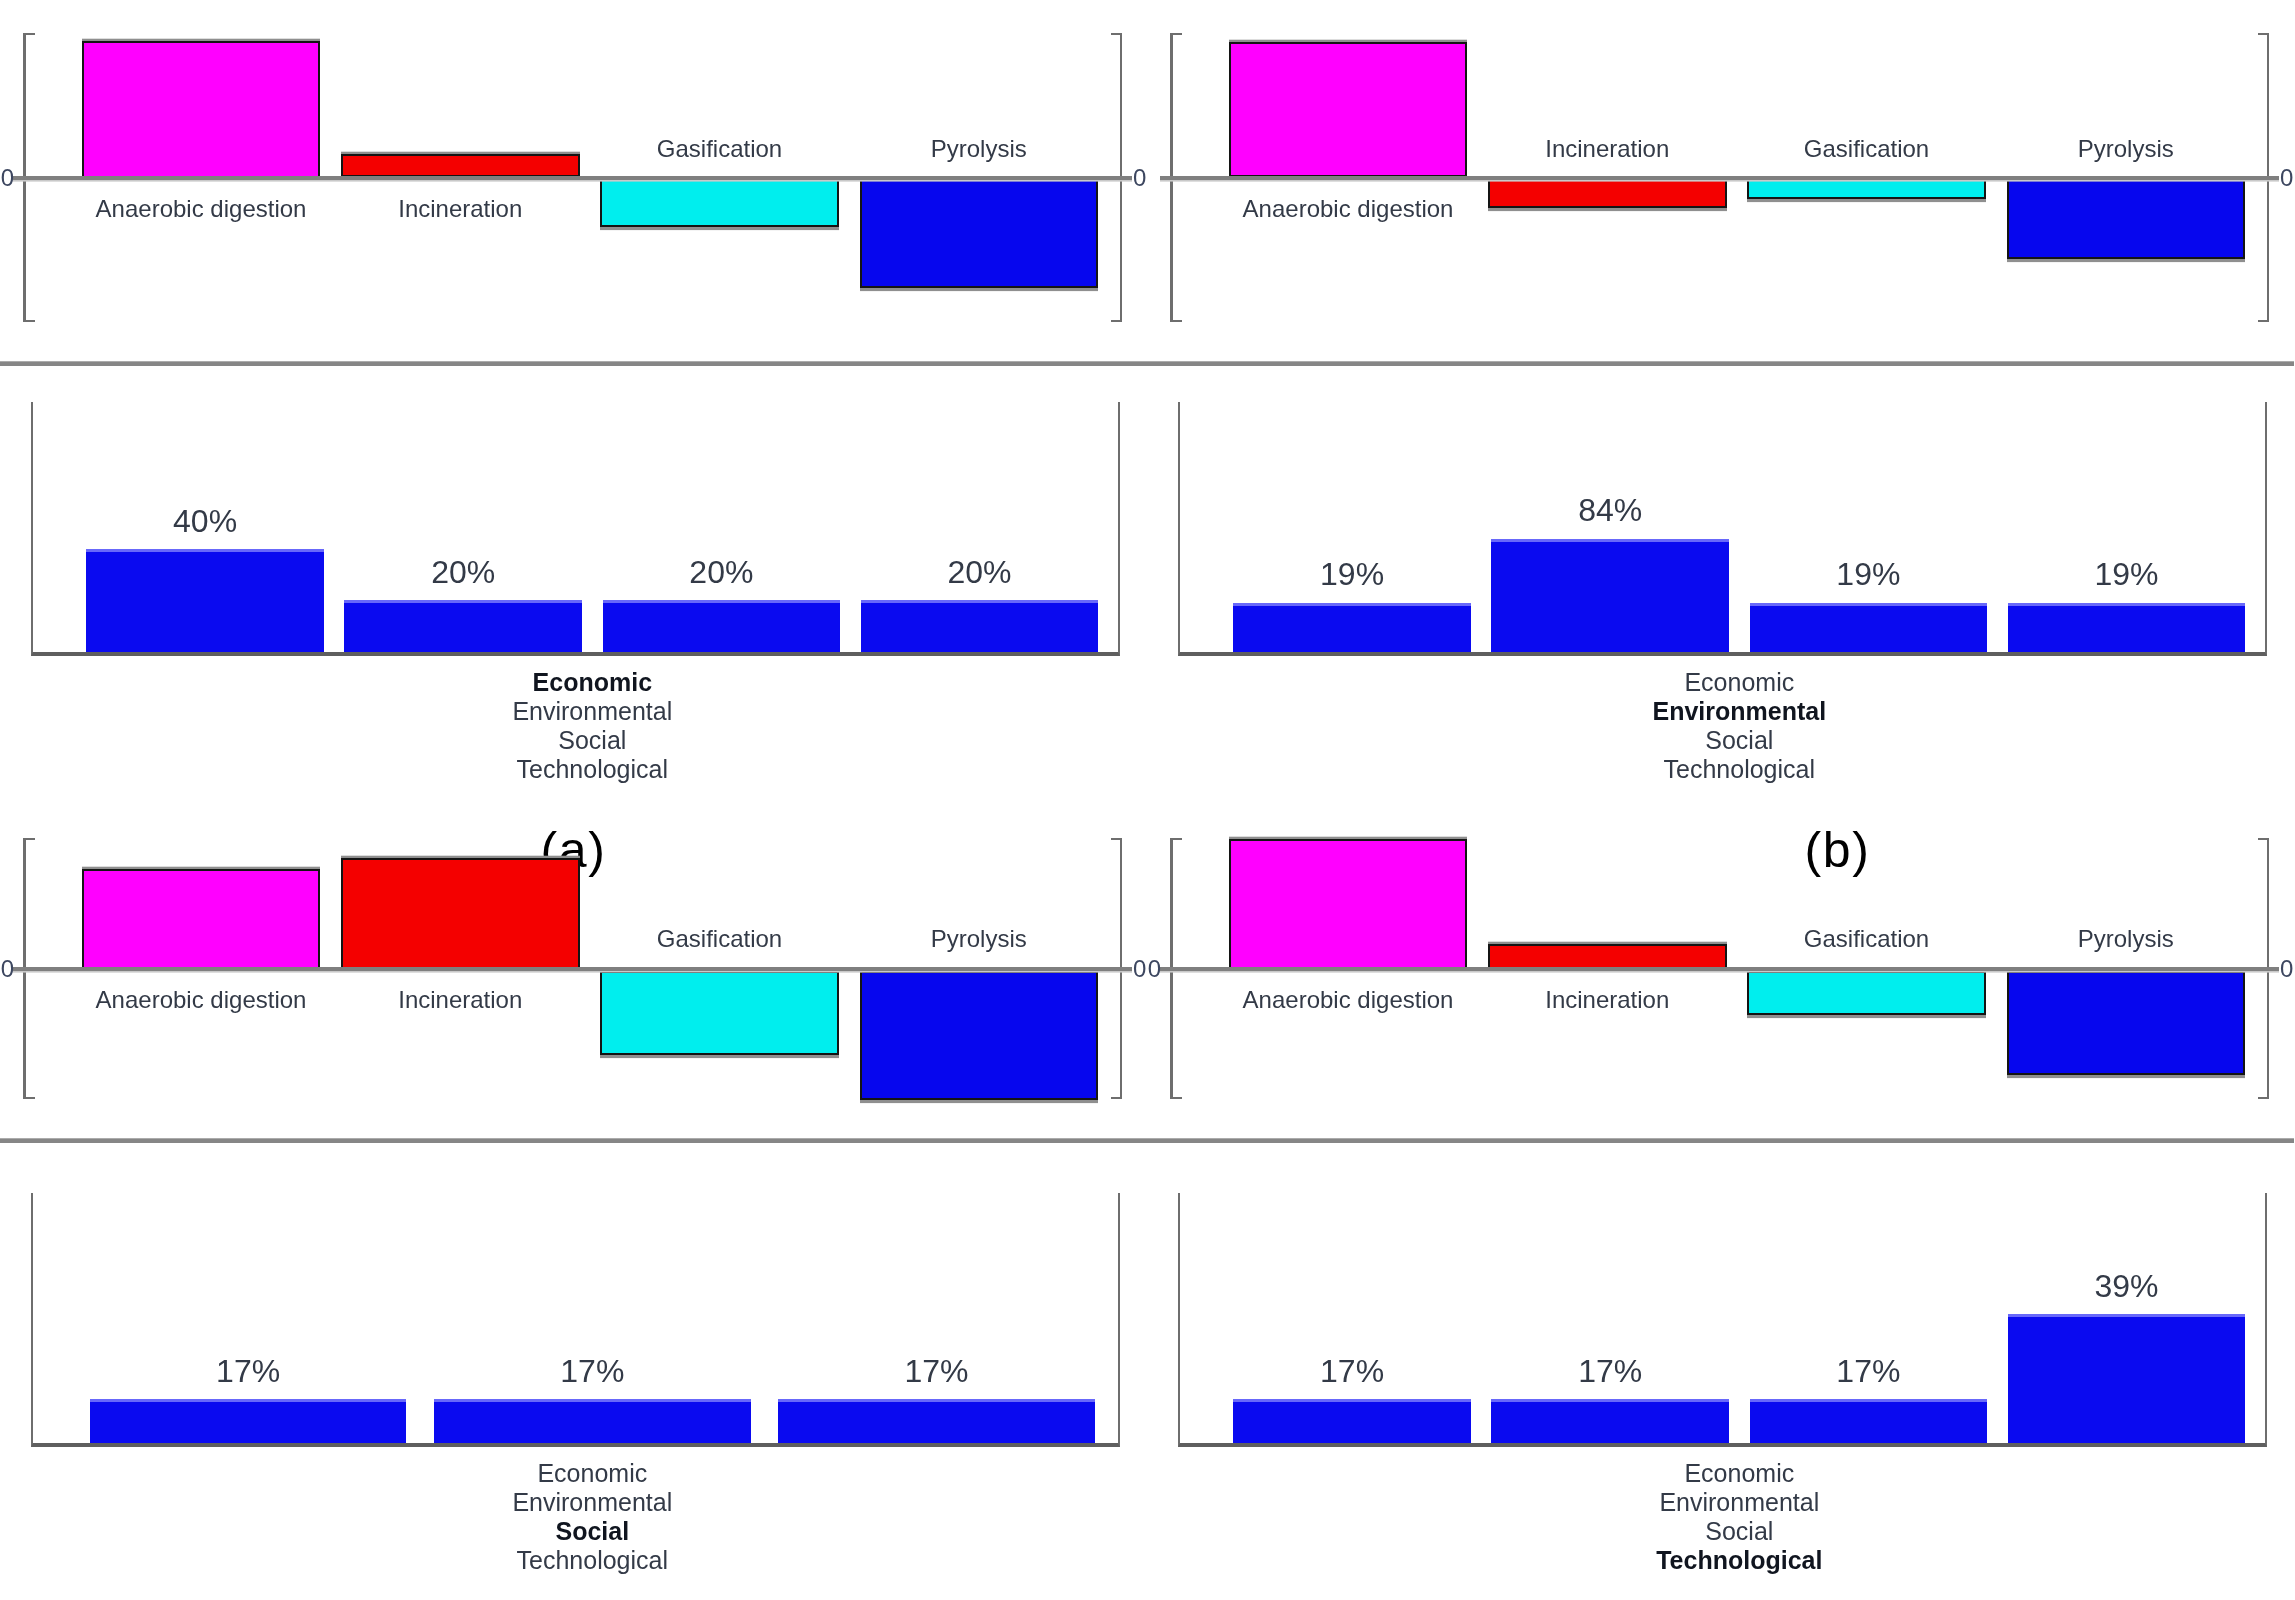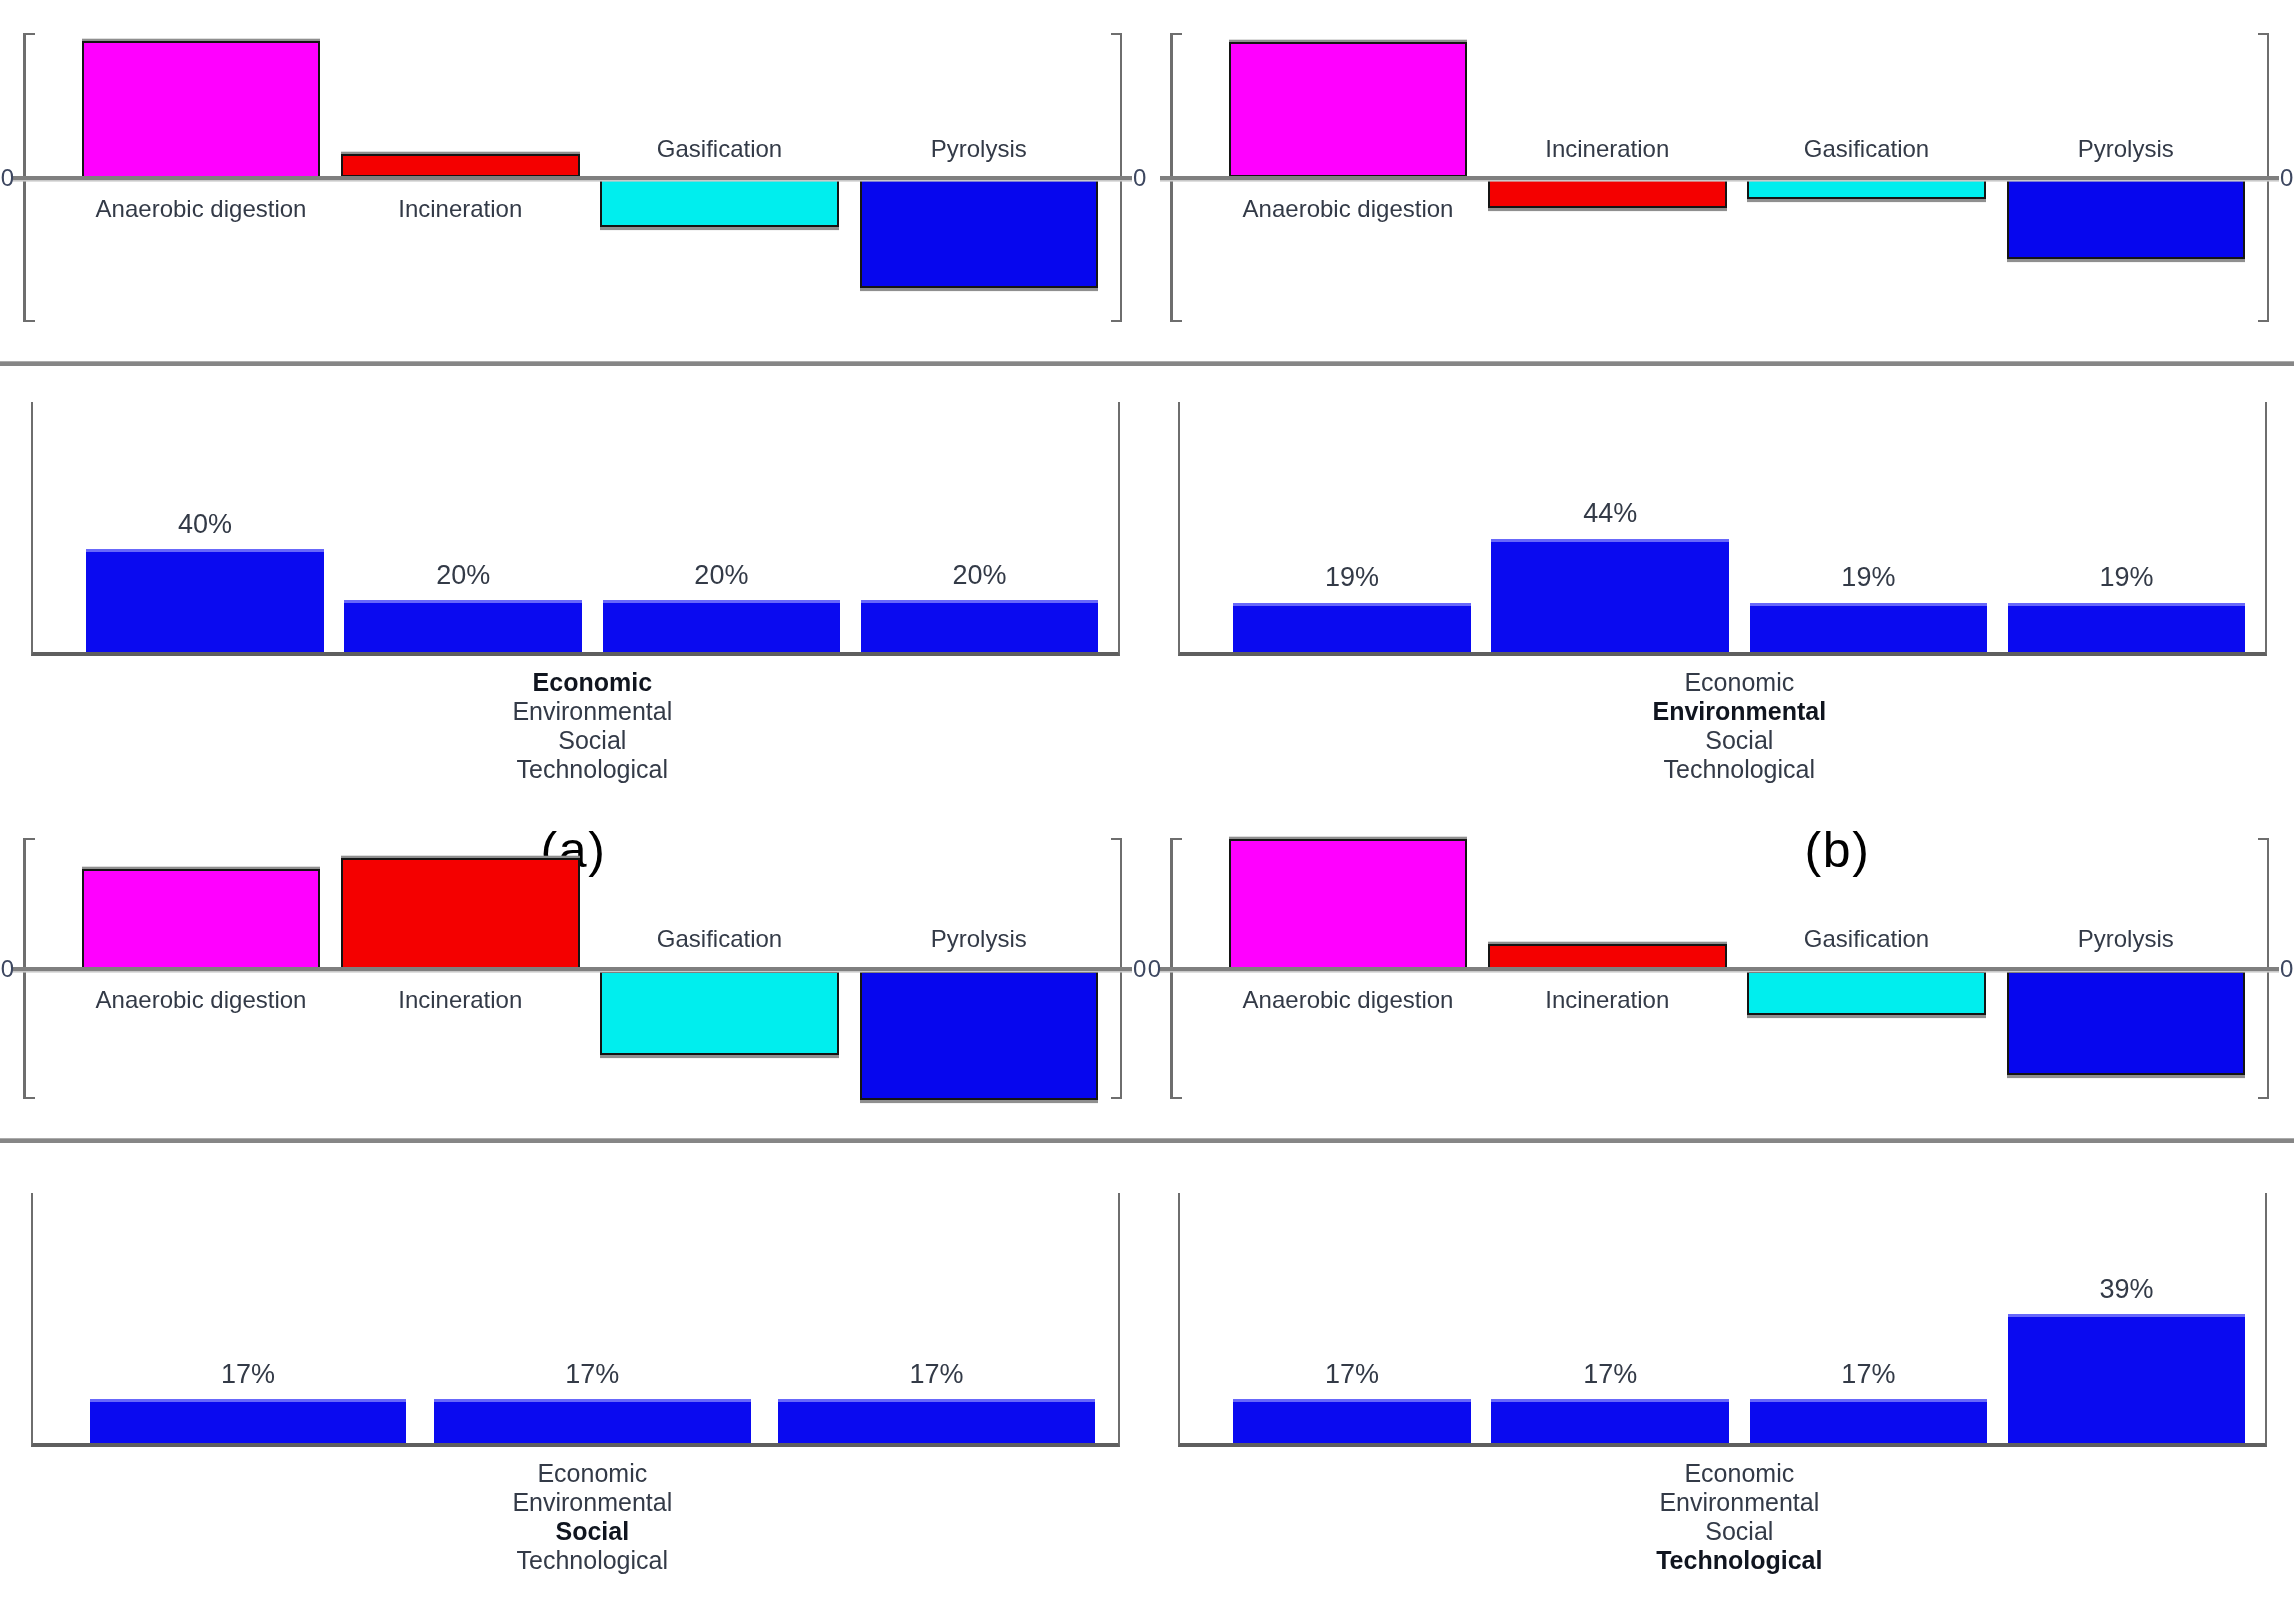--- a/index.html
+++ b/index.html
@@ -54,21 +54,21 @@
   
   .bottom-chart{position:relative;margin-left:31px;width:1089px;height:254px;box-sizing:border-box;
                 border-left:2.3px solid #6e6e6e;border-right:2.3px solid #6e6e6e;
                 border-bottom:4.7px solid #5f5f5f;}
   .row1 .bottom-chart{margin-top:36px;}
   .row2 .bottom-chart{margin-top:50px;}
   .bslots{position:absolute;left:0;right:0;top:0;bottom:0;display:flex;padding:0 9.4px 0 43px;}
   .bslot{flex:1;position:relative;}
   .bbar{position:absolute;left:4%;right:4%;bottom:0;background:#0a0af0;
         border-top:3.9px solid #6868fa;box-sizing:border-box;z-index:2;}
-  .pct{position:absolute;left:0;width:100%;text-align:center;font-size:27px;color:#333a47;}
+  .pct{position:absolute;left:0;width:100%;text-align:center;font-size:32px;color:#333a47;}
 
   .cat-row{display:flex;margin-left:31px;width:1089px;box-sizing:border-box;
            padding:0 9.4px 0 43px;margin-top:12.5px;flex-direction:column;}
   .cat{flex:1;text-align:center;font-size:25px;color:#333a47;}
   .cat.bold{font-weight:700;color:#10151f;}
 
   
   .caption{text-align:center;font-size:50px;color:#000;margin-top:37px;letter-spacing:1.6px;}
   .panel[data-panel="1"] .caption{transform:translateX(117px);}
   .panel[data-panel="2"] .caption{transform:translateX(51px);}
@@ -163,21 +163,21 @@
           </div>
       </div>
       <div class="divider"></div>
       <div class="bottom-chart">
         <div class="bslots">
             <div class="bslot">
               <div class="pct" style="bottom: 59px;">19%</div>
               <div class="bbar" style="height: 49px; background: rgb(10, 10, 240);"></div>
             </div>
             <div class="bslot">
-              <div class="pct" style="bottom: 123px;">44%</div>
+              <div class="pct" style="bottom: 123px;">84%</div>
               <div class="bbar" style="height: 113px; background: rgb(10, 10, 240);"></div>
             </div>
             <div class="bslot">
               <div class="pct" style="bottom: 59px;">19%</div>
               <div class="bbar" style="height: 49px; background: rgb(10, 10, 240);"></div>
             </div>
             <div class="bslot">
               <div class="pct" style="bottom: 59px;">19%</div>
               <div class="bbar" style="height: 49px; background: rgb(10, 10, 240);"></div>
             </div>

